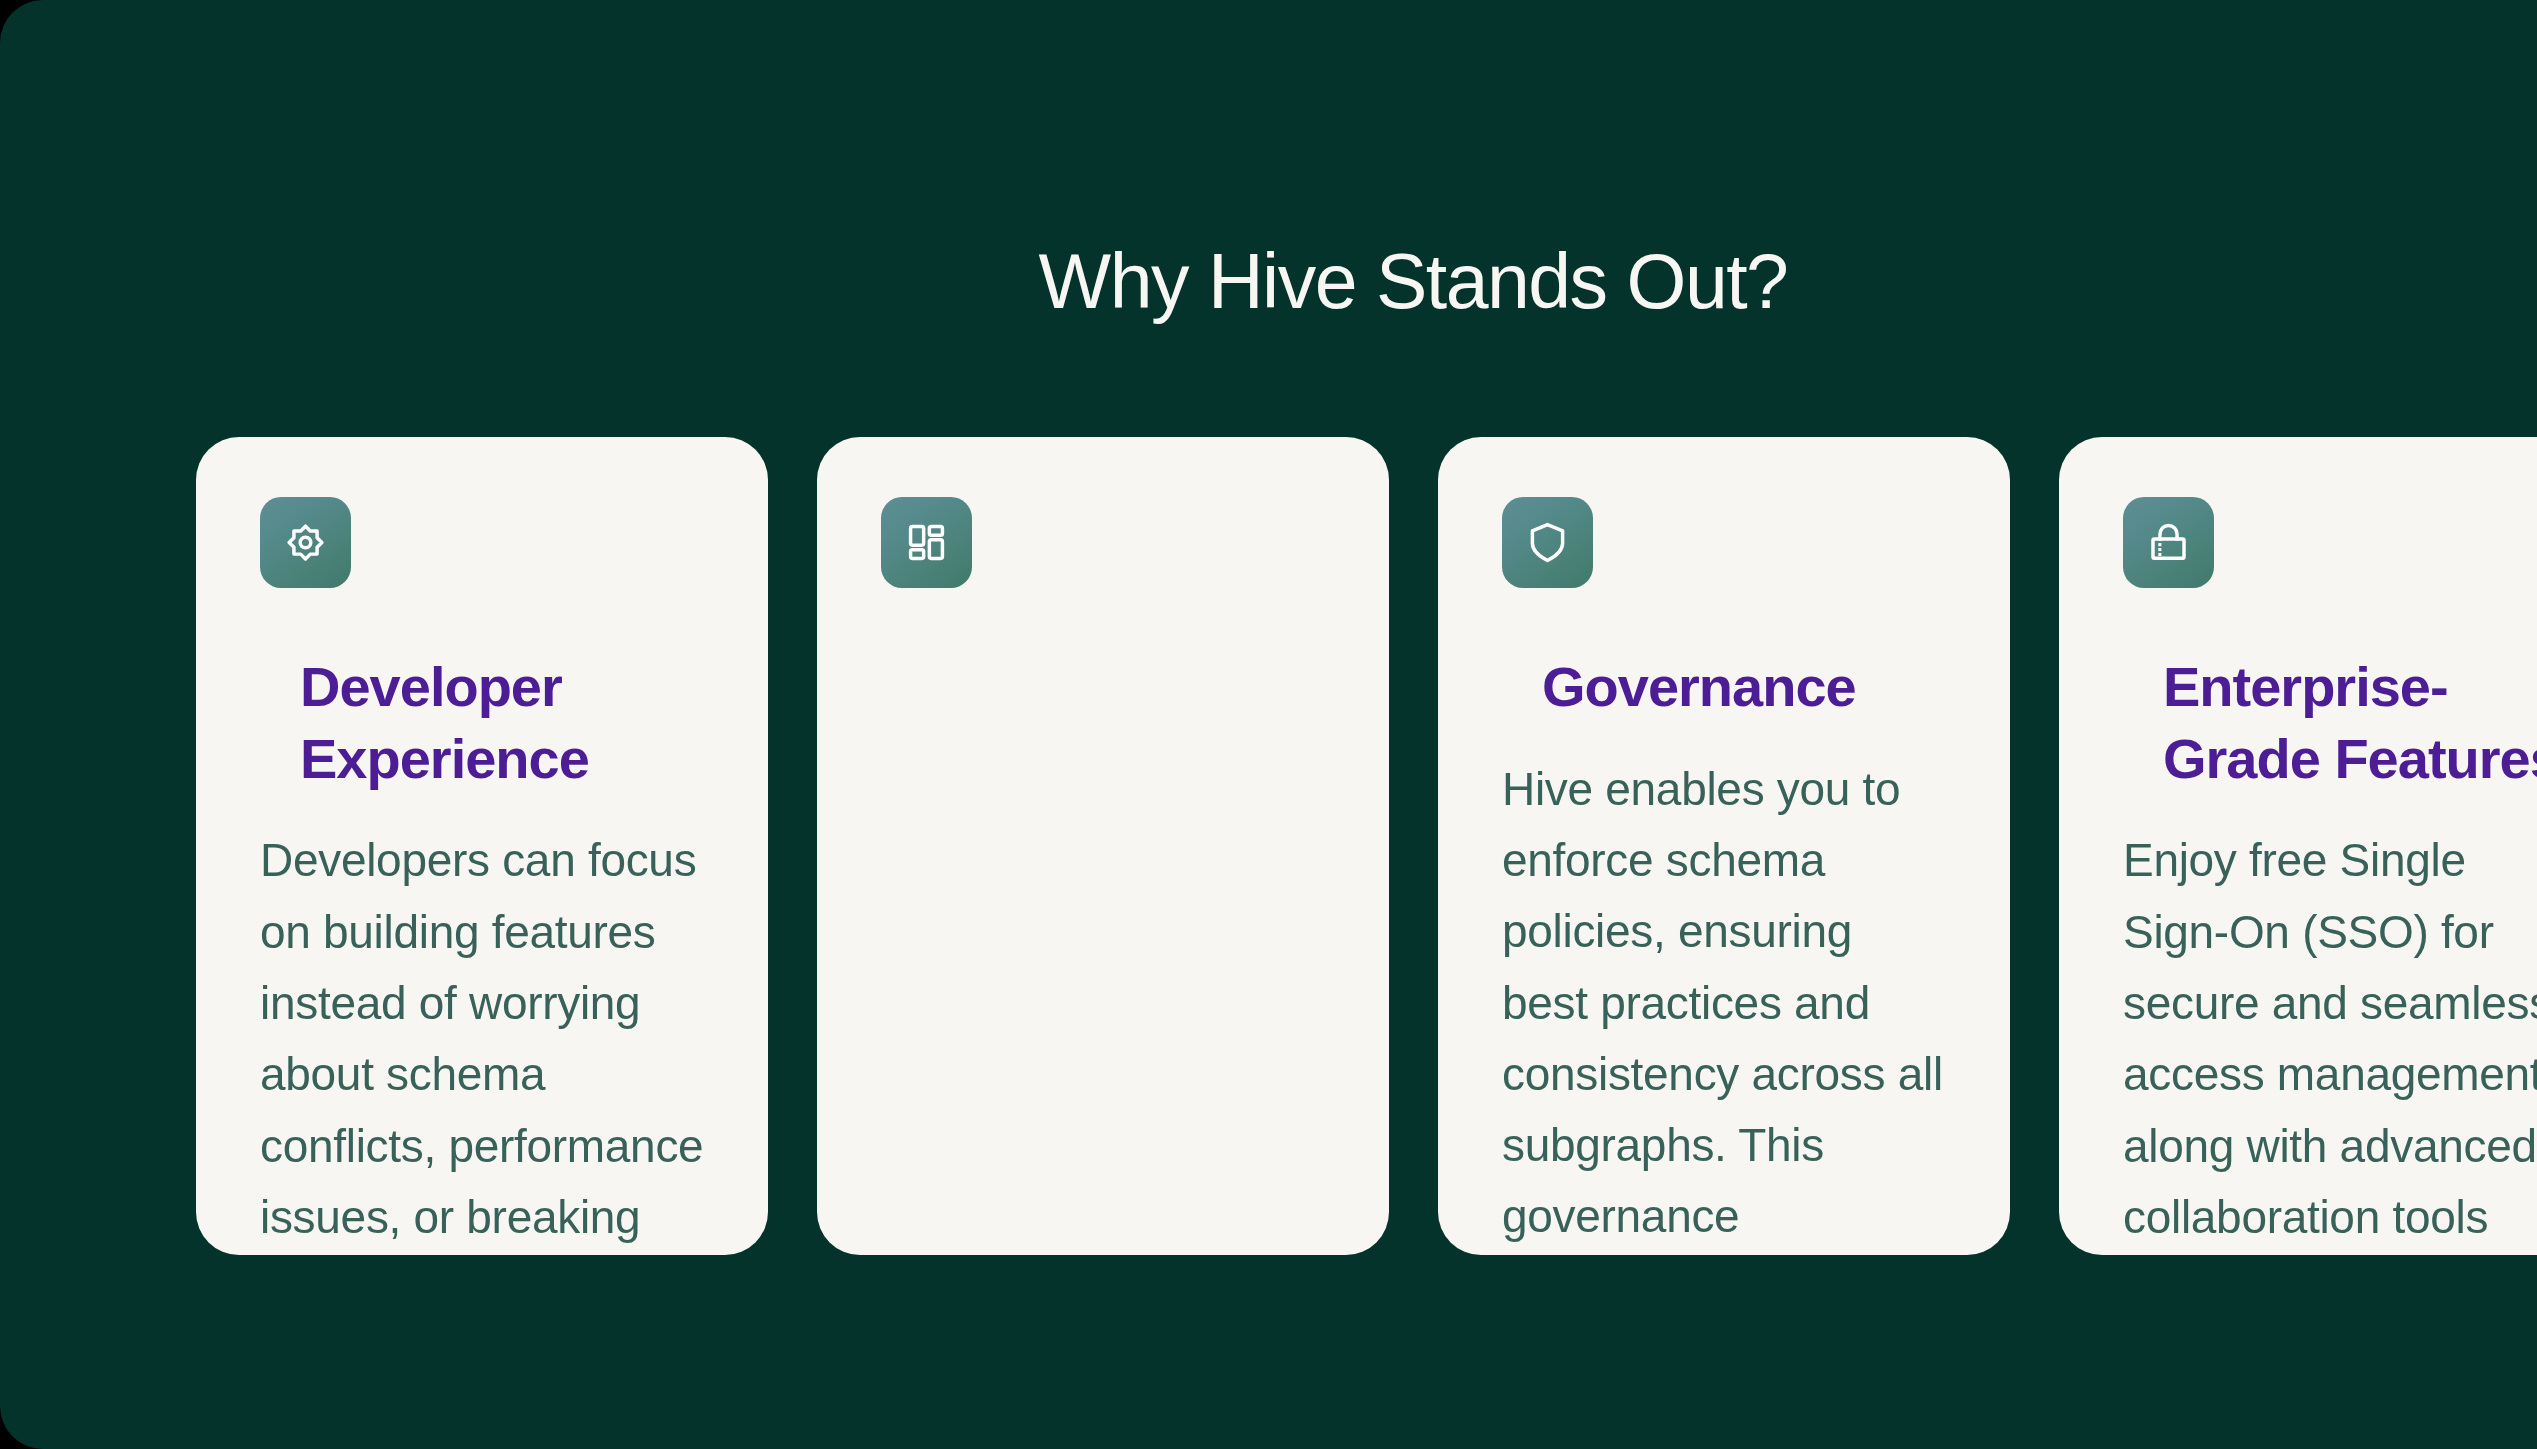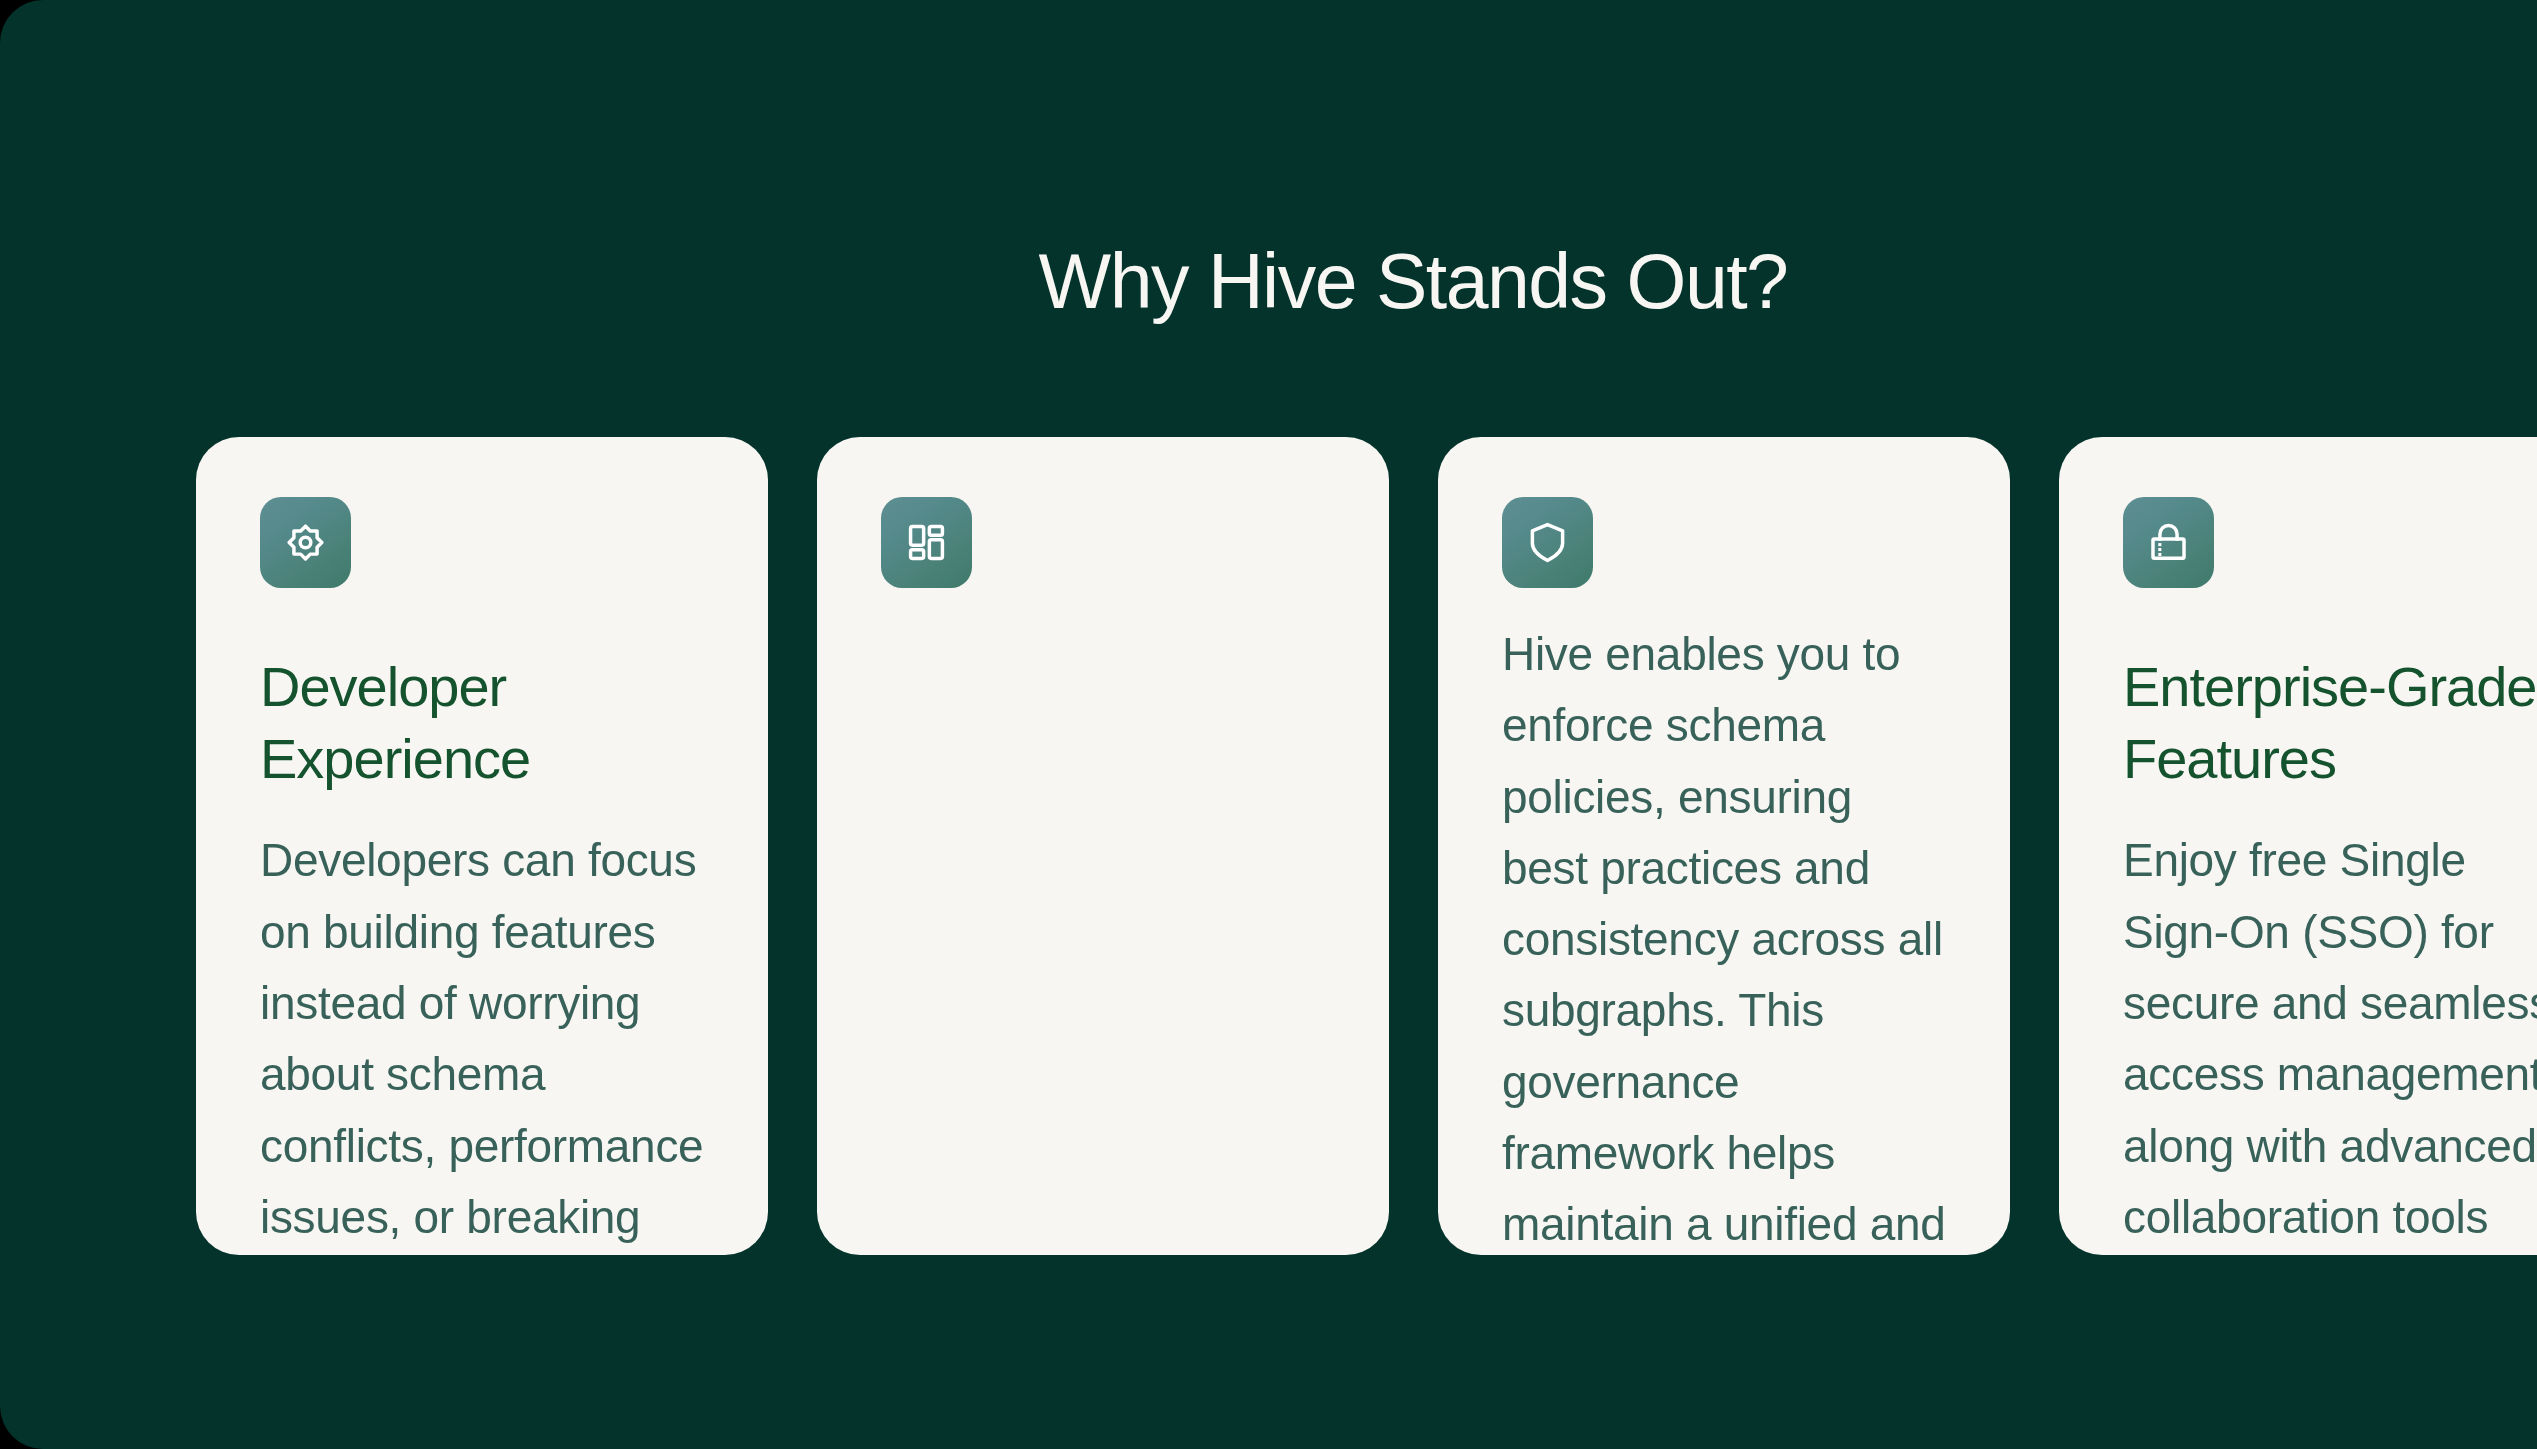--- a/index.html
+++ b/index.html
@@ -74,26 +74,27 @@
     flex: 0 0 auto;
   }
   .icon-tile svg {
     width: 49px;
     height: 49px;
     display: block;
   }
 
   .card-title {
     margin-top: 63px;
-    color: #14532d;
+    color: #4c1d95;
     font-size: 56px;
     line-height: 1.28;
-    font-weight: 400;
+    font-weight: 700;
     letter-spacing: -1px;
     font-family: "Liberation Sans", sans-serif;
+    margin-left: 40px;
   }
 
   .card-body {
     margin-top: 31px;
     color: #386259;
     font-size: 46px;
     line-height: 1.55;
     font-weight: 400;
     letter-spacing: -0.3px;
     font-family: "Liberation Sans", sans-serif;
@@ -135,20 +136,21 @@
     </div>
 
     <div class="card">
       <div class="icon-tile">
         <span>
           <svg viewBox="0 0 24 24" fill="none" xmlns="http://www.w3.org/2000/svg">
             <path d="M12 3.2 L19.4 6.3 L19.4 12.4 C19.4 15.6 16.4 18.6 12 20.8 C7.6 18.6 4.6 15.6 4.6 12.4 L4.6 6.3 Z" stroke="#FFFFFF" stroke-width="1.7" stroke-linejoin="round" fill="none"></path>
           </svg>
         </span>
       </div>
+      <div class="card-title">Governance</div>
       <div class="card-body">Hive enables you to enforce schema policies, ensuring best practices and consistency across all subgraphs. This governance framework helps maintain a unified and high-quality API.</div>
     </div>
 
     <div class="card">
       <div class="icon-tile">
         <span>
           <svg viewBox="0 0 24 24" fill="none" xmlns="http://www.w3.org/2000/svg">
             <path d="M7.8 10.3 L7.8 7.9 A4.2 4.2 0 0 1 16.2 7.9 L16.2 10.3" stroke="#FFFFFF" stroke-width="1.7" stroke-linecap="square" fill="none"></path>
             <rect x="4.4" y="10.3" width="15.2" height="9.4" rx="0.6" stroke="#FFFFFF" stroke-width="1.7" fill="none"></rect>
             <rect x="7.0" y="12.3" width="1.5" height="1.5" fill="#FFFFFF"></rect>

